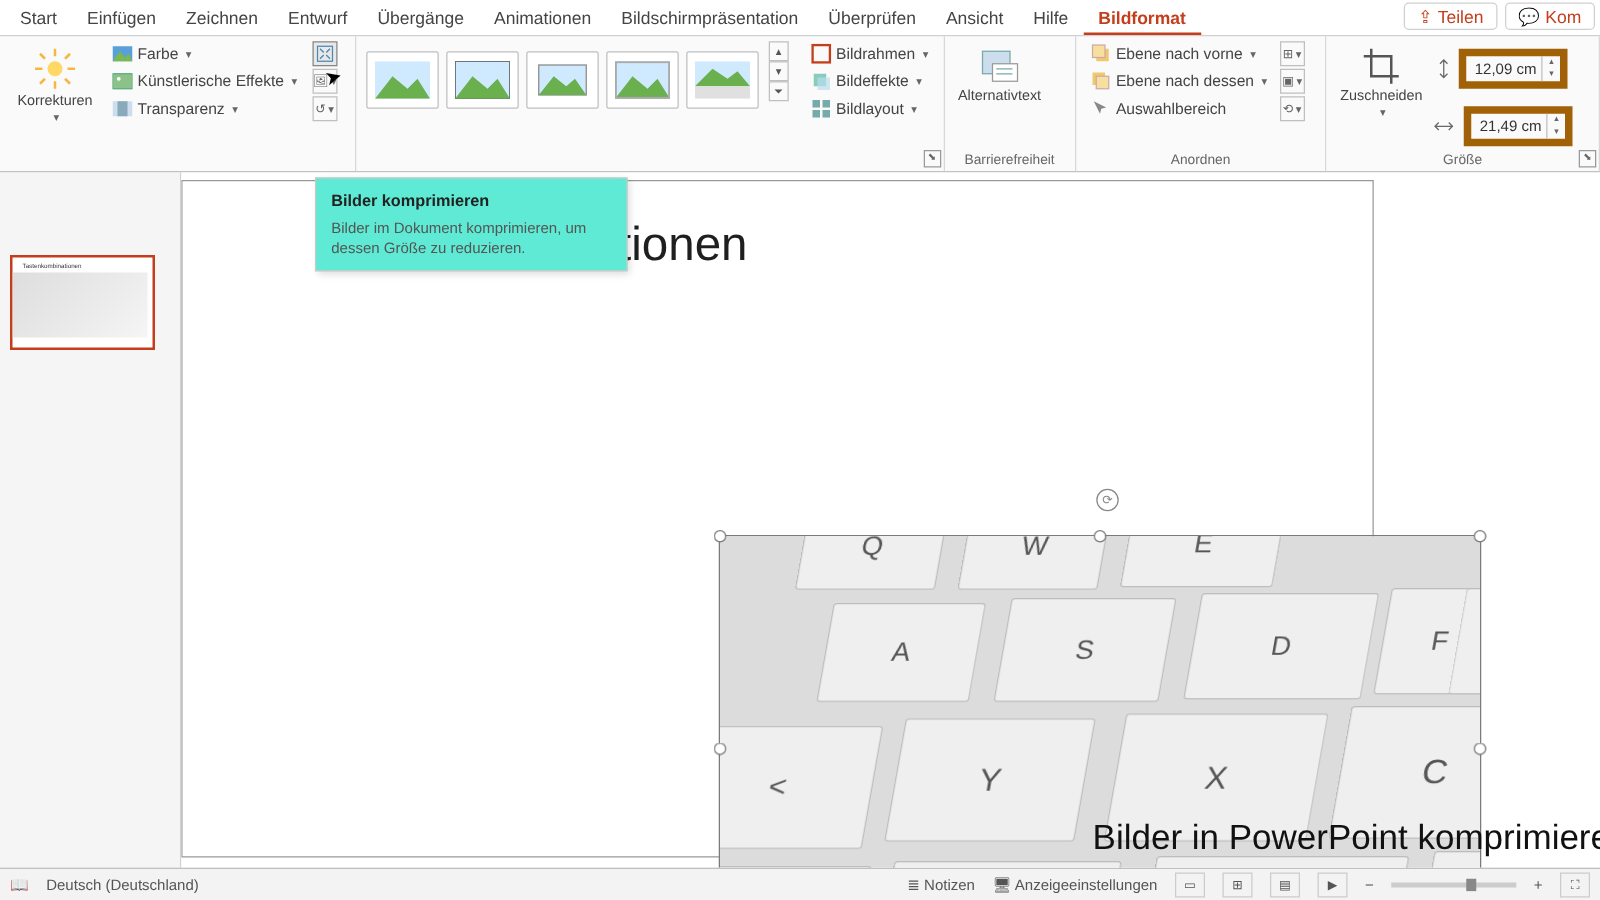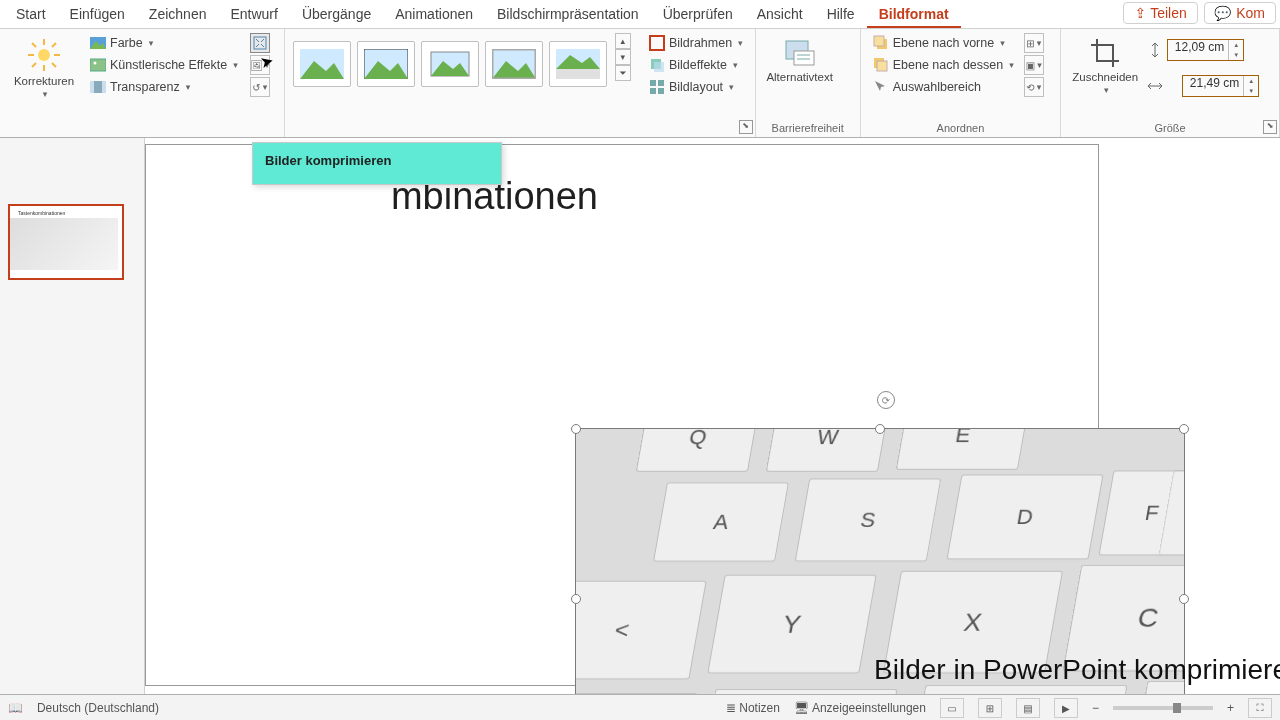--- a/index.html
+++ b/index.html
@@ -14,21 +14,21 @@
 .g-body{display:flex;gap:6px;align-items:flex-start}
 .vstack{display:flex;flex-direction:column;gap:2px}
 .big-btn{display:flex;flex-direction:column;align-items:center;justify-content:space-between;width:72px;text-align:center;font-size:11.5px;color:#444;gap:2px;padding-top:4px}
 .small-btn{display:flex;align-items:center;gap:4px;font-size:12.5px;color:#444;padding:2px 4px;white-space:nowrap}
 .icon{display:inline-block;width:16px;height:16px;flex-shrink:0}
 .icon-sun{width:36px;height:36px}
 .caret{font-size:9px;color:#666;margin-left:2px}
 .thumb-slot{width:56px;height:44px;border:1px solid #bfbfbf;background:#fff;display:flex;align-items:center;justify-content:center;border-radius:2px}
 .style-scroll{display:flex;flex-direction:column;gap:0;margin-left:2px}
 .style-scroll div{width:14px;height:14px;border:1px solid #bfbfbf;font-size:9px;display:flex;align-items:center;justify-content:center;color:#555}
-.spin{display:flex;border:1px solid #a16207;height:20px;font-size:12px}
+.spin{display:flex;align-items:center;border:6px solid #a16207;height:20px;font-size:12px}
 .spin .val{width:56px;text-align:right;padding-right:4px}
 .spin .sp{display:flex;flex-direction:column}
 .spin .sp div{width:14px;height:10px;font-size:7px;border-left:1px solid #bfbfbf;text-align:center;line-height:9px;color:#666}
 .dialog-launcher{position:absolute;right:2px;bottom:3px;width:12px;height:12px;border:1px solid #999;font-size:8px;text-align:center;line-height:10px;color:#666}
 .workspace{display:flex;height:556px;background:#eee}
 .slide-panel{width:128px;background:#f5f5f5;border-right:1px solid #d0d0d0;padding:8px}
 .thumb{width:112px;height:72px;border:2px solid #c43e1c;background:#fff;margin-top:58px;position:relative;overflow:hidden}
 .thumb .mini-t{font-size:5px;color:#333;margin:4px 0 0 8px}
 .thumb .mini-img{height:52px;margin:2px 4px 0 0;background:linear-gradient(135deg,#ddd,#f5f5f5)}
 .canvas-area{flex:1;position:relative;background:#fff;overflow:hidden}
@@ -277,41 +277,42 @@
               <path d="M8 1v14M5 4l3-3 3 3M5 12l3 3 3-3" stroke="#666" fill="none"></path>
             </svg>
           <div class="spin">
               <div class="val">12,09 cm</div>
               <div class="sp">
                 <div>▴</div>
                 <div>▾</div>
               </div>
             </div>
         </div>
-        <div style="display:flex;gap:19px;align-items:center">
+        <div style="display:flex;gap:8px;align-items:center">
           <svg class="icon" viewBox="0 0 16 16">
               <path d="M1 8h14M4 5l-3 3 3 3M12 5l3 3-3 3" stroke="#666" fill="none"></path>
             </svg>
           <div class="spin">
               <div class="val">21,49 cm</div>
               <div class="sp">
                 <div>▴</div>
                 <div>▾</div>
               </div>
             </div>
         </div>
       </div>
     </div>
     <div class="group-label">Größe</div>
     <div class="dialog-launcher">⬊</div>
   </div>
 </div>
 
 <div class="tooltip">
   <div class="tt-title">Bilder komprimieren</div>
+  <div class="tt-body">Bilder im Dokument komprimieren, um dessen Größe zu reduzieren.</div>
 </div>
 <div class="cursor">➤</div>
 
 <div class="workspace">
   <div class="slide-panel">
     <div class="thumb">
       <div class="mini-t">Tastenkombinationen</div>
       <div class="mini-img"></div>
     </div>
   </div>

